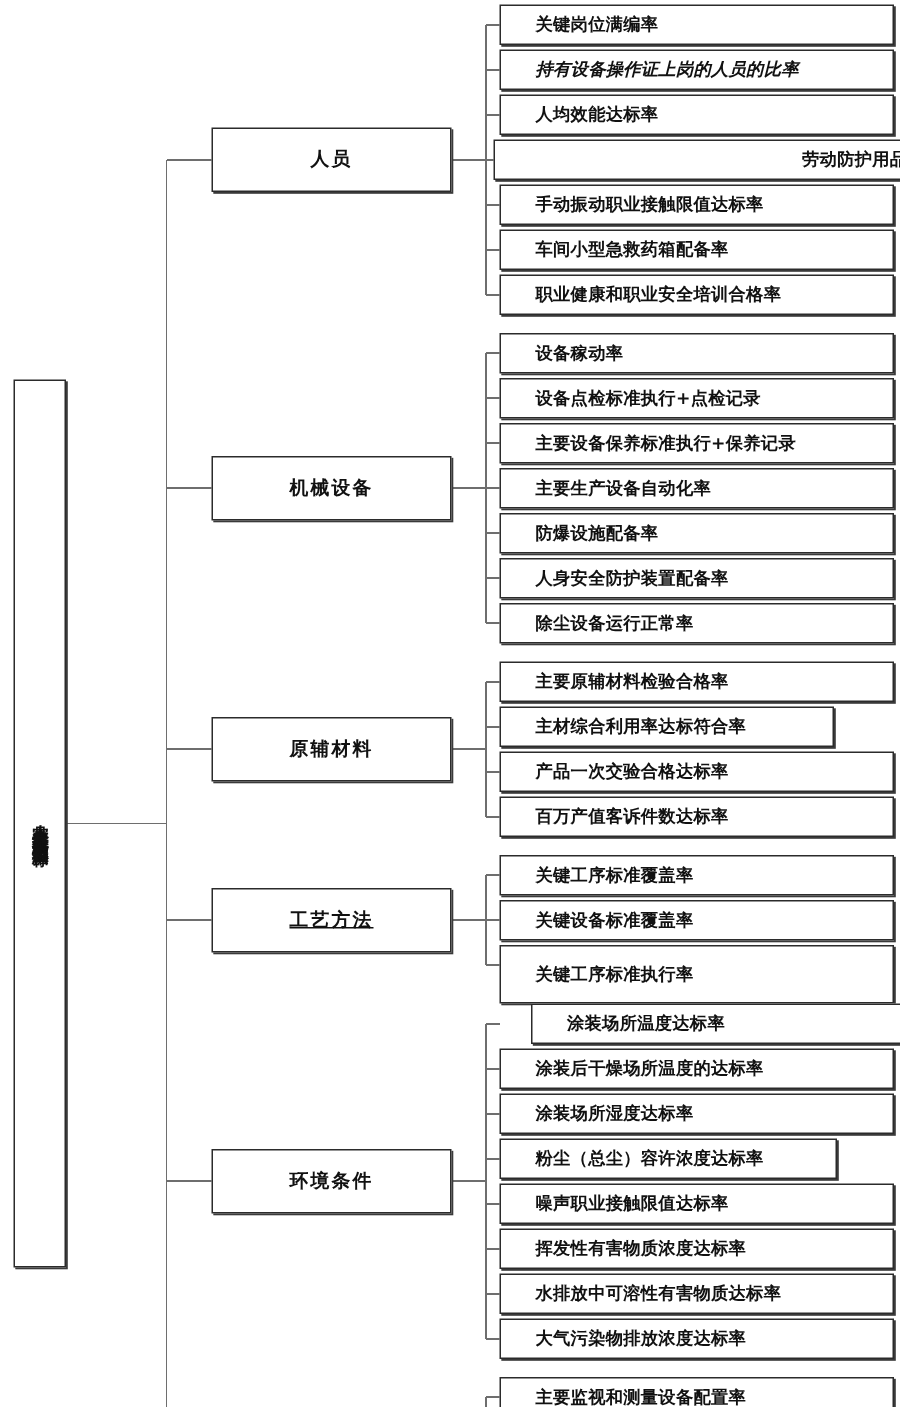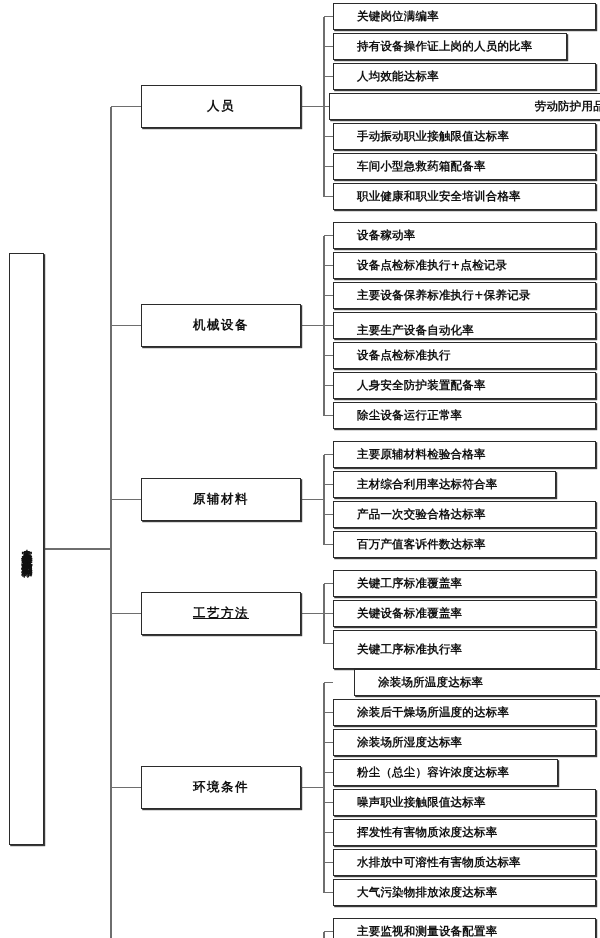--- a/index.html
+++ b/index.html
@@ -117,21 +117,21 @@
       <line x1="111" y1="106.5" x2="111" y2="961.5" stroke="#6e6e6e" stroke-width="1.2" shape-rendering="crispEdges"></line>
       <line x1="44" y1="549" x2="111" y2="549" stroke="#6e6e6e" stroke-width="1.2" shape-rendering="crispEdges"></line>
     </svg>
   <div id="nodes-layer">
       <div class="node root-node" style="left: 9px; top: 253px; width: 35px; height: 592px;">
         <span>木家具生产过程质量安全状态监测指标</span>
       </div>
       <div class="node leaf-node" style="left: 333px; top: 3px; width: 263px; height: 27px;">
         <span>关键岗位满编率</span>
       </div>
-      <div class="node leaf-node" style="left: 333px; top: 33px; width: 234px; height: 27px;">
+      <div class="node leaf-node" style="left: 333px; top: 33px; width: 263px; height: 27px; font-style: italic;">
         <span>持有设备操作证上岗的人员的比率</span>
       </div>
       <div class="node leaf-node" style="left: 333px; top: 63px; width: 263px; height: 27px;">
         <span>人均效能达标率</span>
       </div>
       <div class="node leaf-node" style="left: 329px; top: 93px; width: 312px; height: 27px; justify-content: flex-end;">
         <span>劳动防护用品佩戴率</span>
       </div>
       <div class="node leaf-node" style="left: 333px; top: 123px; width: 263px; height: 27px;">
         <span>手动振动职业接触限值达标率</span>
@@ -147,25 +147,25 @@
       </div>
       <div class="node leaf-node" style="left: 333px; top: 222px; width: 263px; height: 27px;">
         <span>设备稼动率</span>
       </div>
       <div class="node leaf-node" style="left: 333px; top: 252px; width: 263px; height: 27px;">
         <span>设备点检标准执行+点检记录</span>
       </div>
       <div class="node leaf-node" style="left: 333px; top: 282px; width: 263px; height: 27px;">
         <span>主要设备保养标准执行+保养记录</span>
       </div>
-      <div class="node leaf-node" style="left: 333px; top: 312px; width: 263px; height: 27px; align-items: flex-end;">
+      <div class="node leaf-node" style="left: 333px; top: 312px; width: 263px; height: 27px;">
         <span>主要生产设备自动化率</span>
       </div>
       <div class="node leaf-node" style="left: 333px; top: 342px; width: 263px; height: 27px;">
-        <span>设备点检标准执行</span>
+        <span>防爆设施配备率</span>
       </div>
       <div class="node leaf-node" style="left: 333px; top: 372px; width: 263px; height: 27px;">
         <span>人身安全防护装置配备率</span>
       </div>
       <div class="node leaf-node" style="left: 333px; top: 402px; width: 263px; height: 27px;">
         <span>除尘设备运行正常率</span>
       </div>
       <div class="node cat-node" style="left: 141px; top: 304px; width: 160px; height: 43px;">
         <span>机械设备</span>
       </div>

